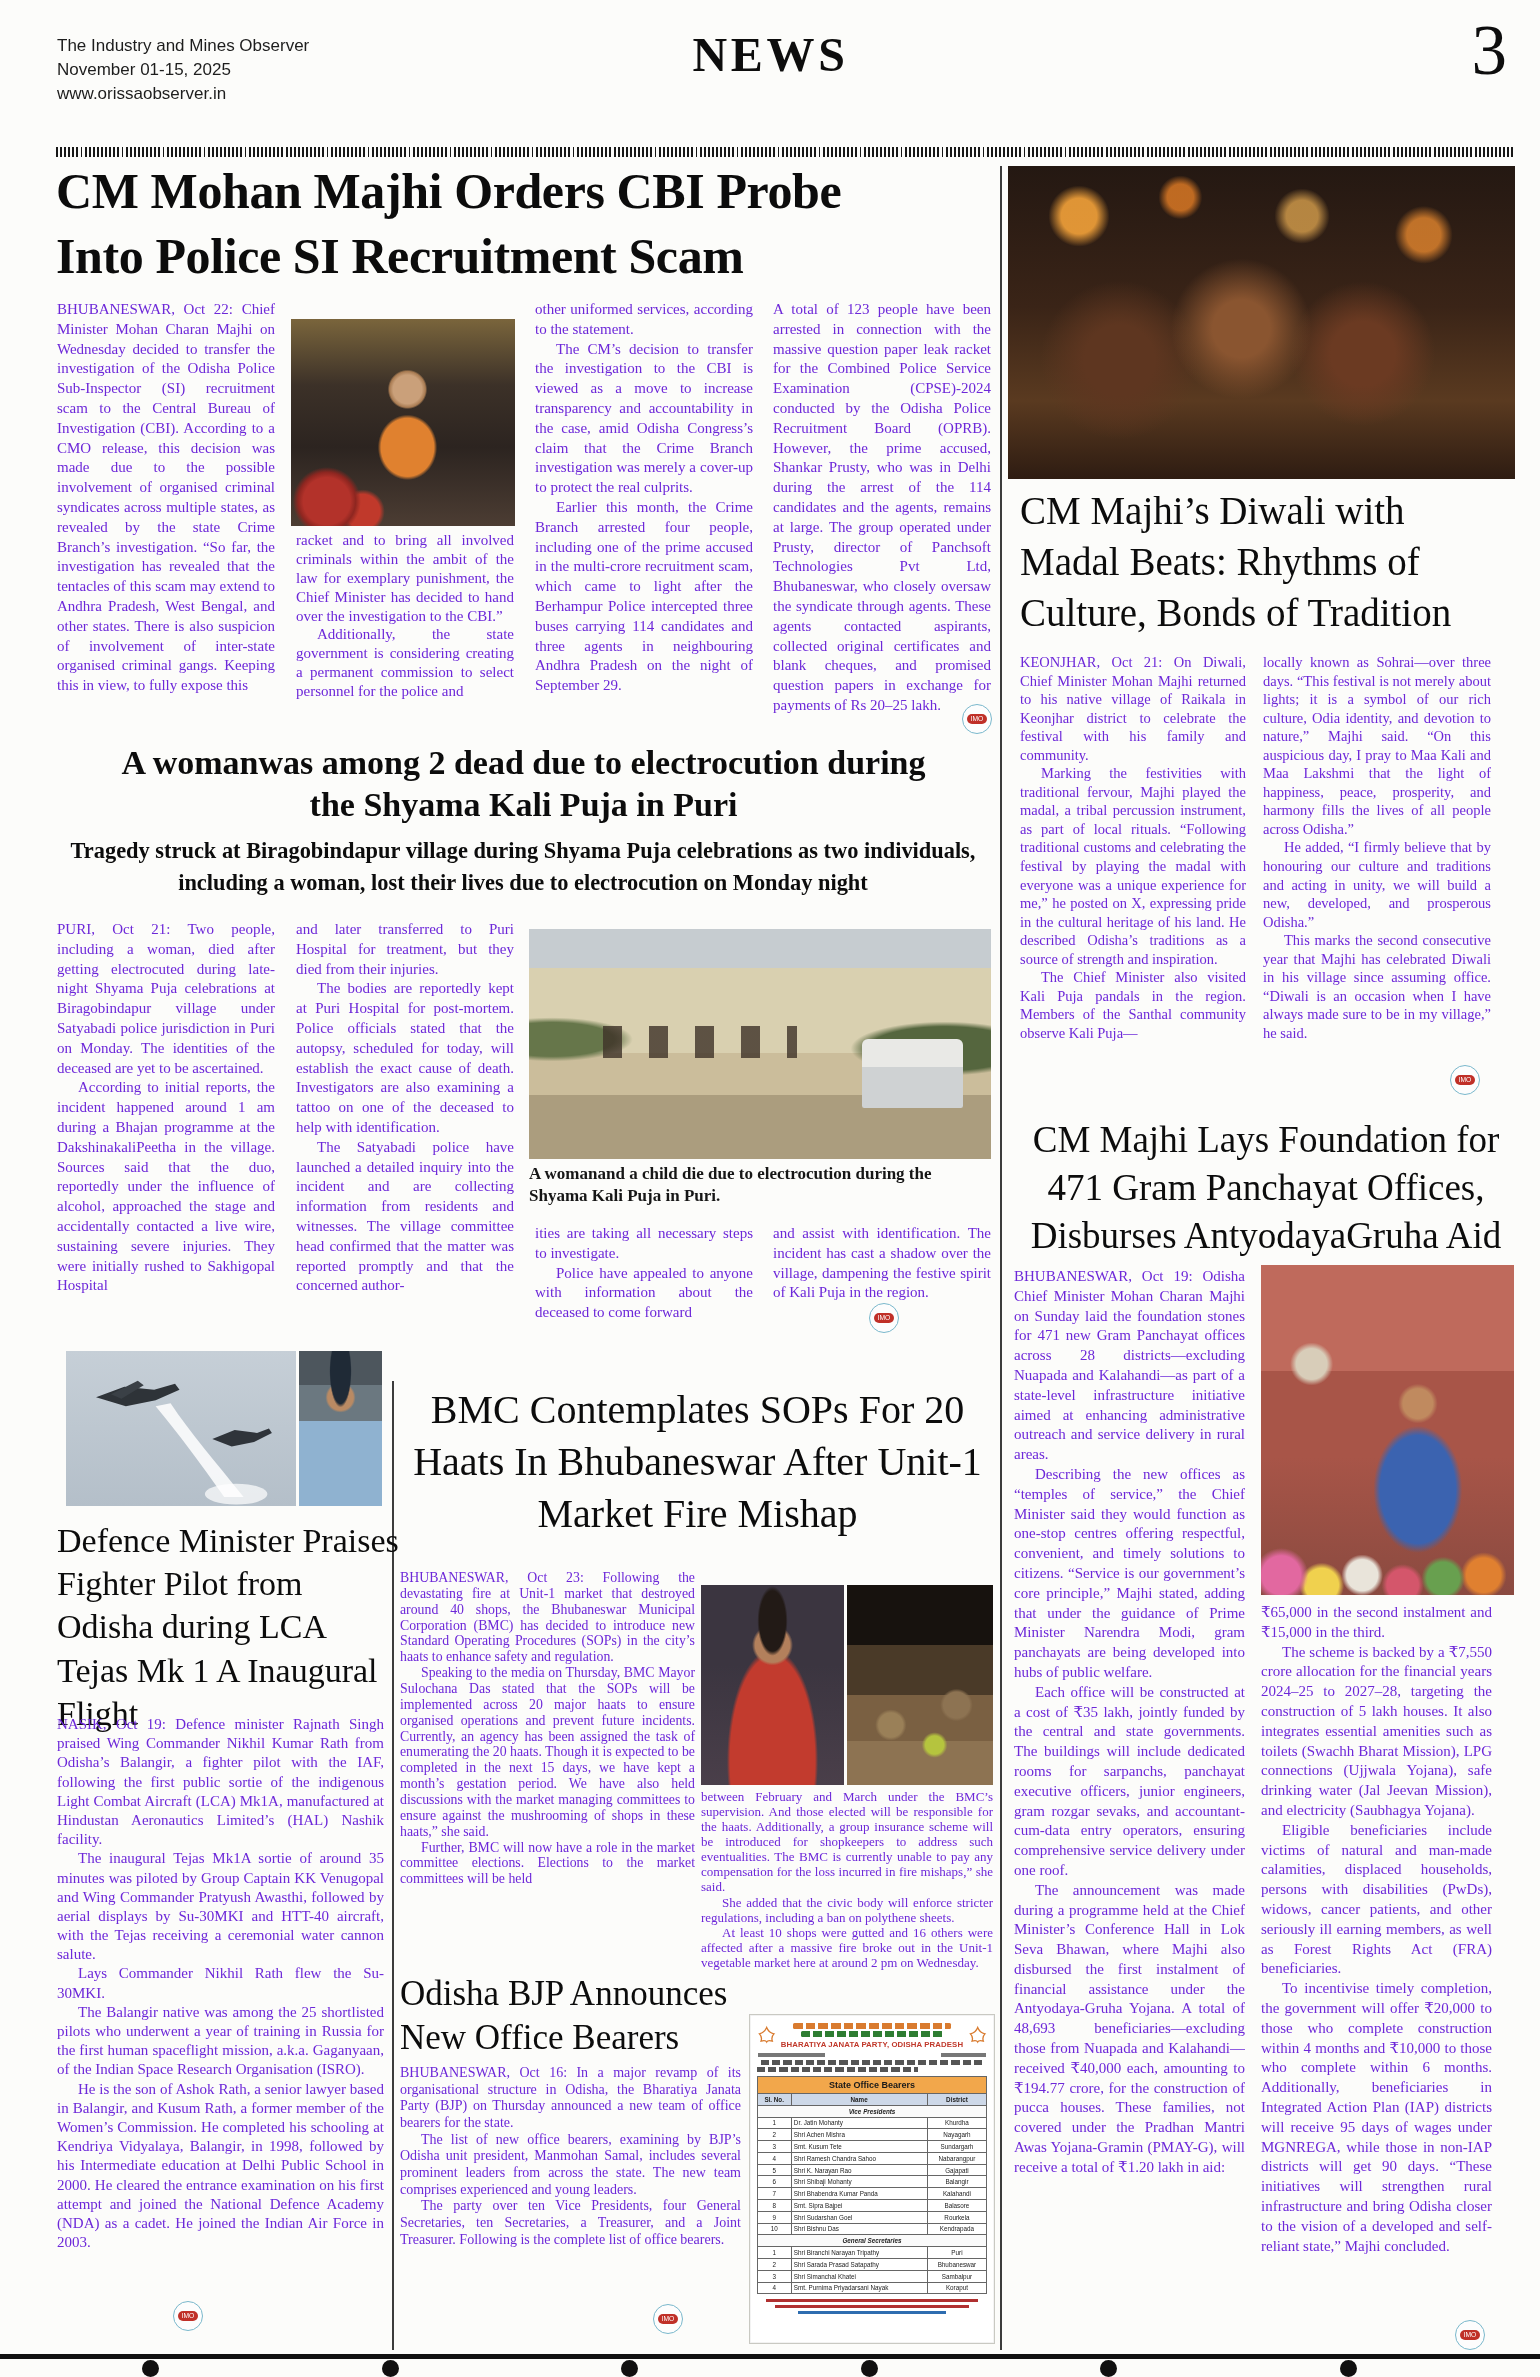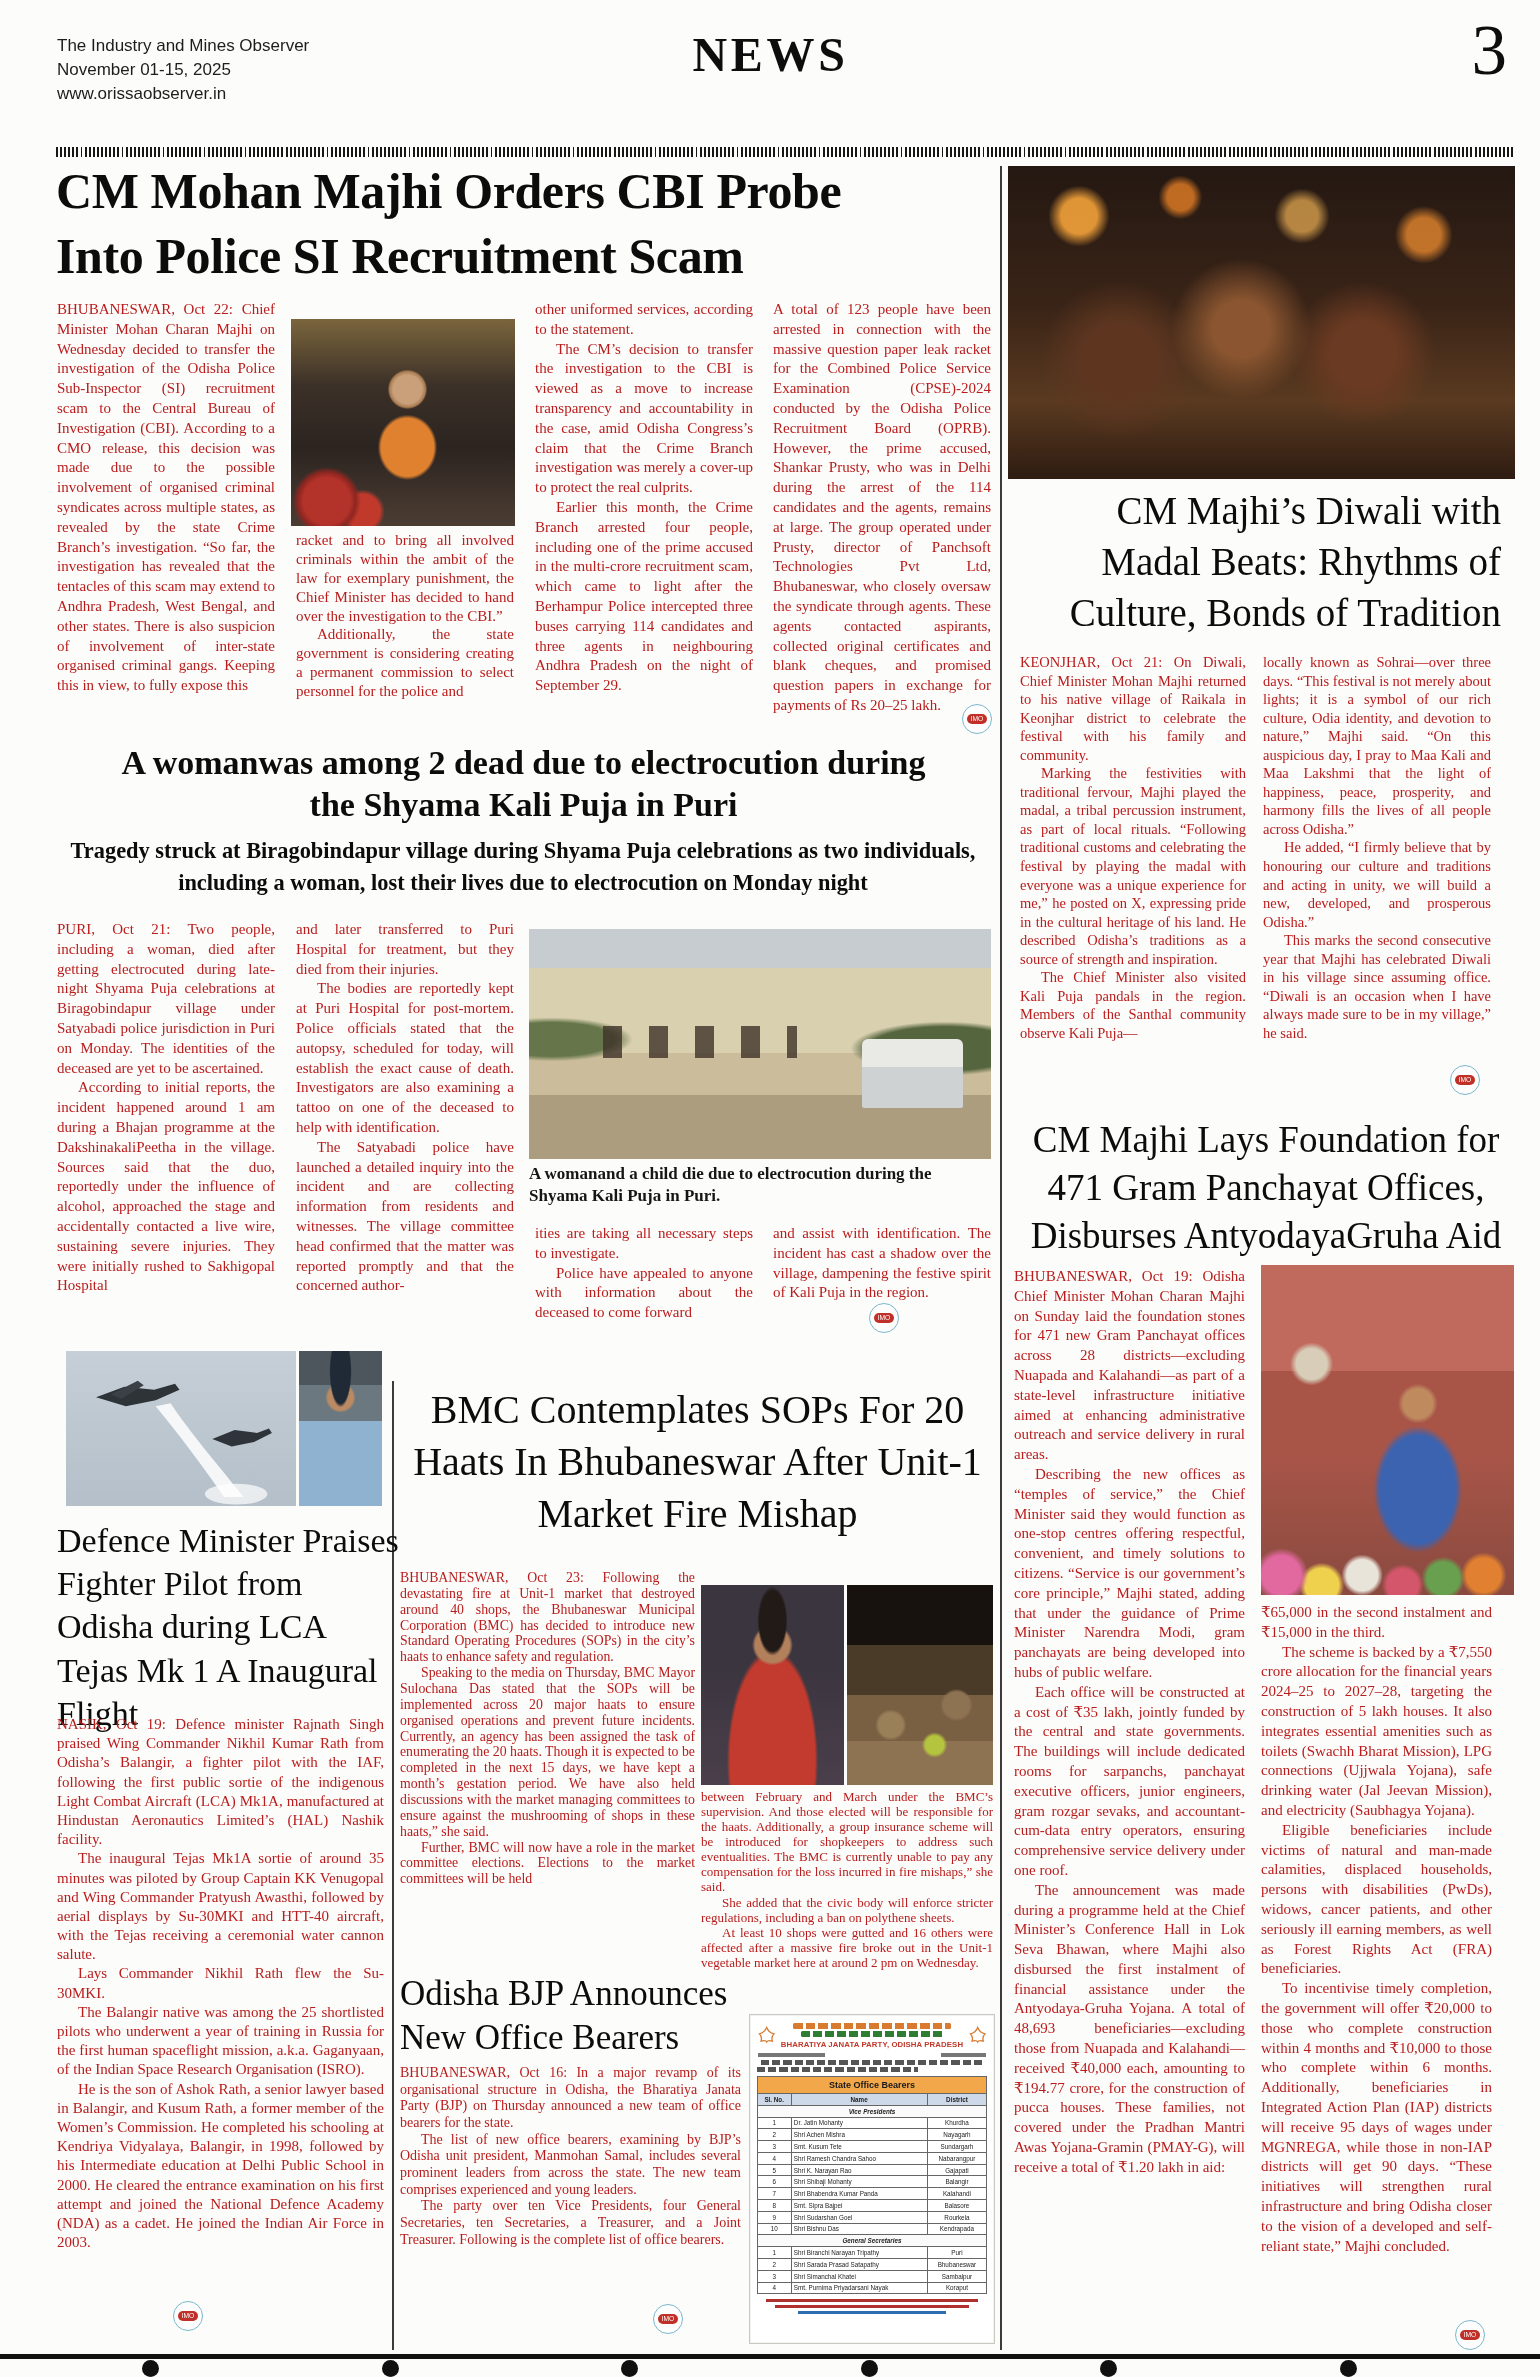--- a/index.html
+++ b/index.html
@@ -14,21 +14,21 @@
   .mast-left { left:57px; top:34px; width:388px; font-family:"Liberation Sans","DejaVu Sans",sans-serif;
     font-size:17px; line-height:1.4; color:#1d1d1d; }
   .mast-center { left:0; top:27px; width:1541px; text-align:center; font-size:48px; font-weight:700;
     letter-spacing:3.7px; color:#0d0d0d; }
   .mast-right { right:34px; top:10.4px; font-size:71px; font-weight:400; color:#0d0d0d; }
   .rule-dashed { left:56px; top:147px; width:1458px; height:9.7px;
     background:repeating-linear-gradient(90deg,#171717 0 1.9px,transparent 1.9px 4.1px); }
 
   
   .hl { color:#0c0c0c; }
-  .body, .body-s { text-align:justify; color:#b91c1c; }
+  .body, .body-s { text-align:justify; color:#6d28d9; }
   .body { font-size:15px; line-height:1.32; }
   .body p, .body-s p { margin:0; }
   .body p + p, .body-s p + p { text-indent:21px; }
 
   
   .b-art1-headline { left:56px; top:159px; width:857px; font-size:50px; line-height:1.3; font-weight:700; letter-spacing:-0.4px; }
   .b-art1-c1 { left:57px;  top:300px; width:218px; height:438px; }
   .b-art1-c2 { left:296px; top:531px; width:218px; height:209px; line-height:1.26; font-size:15px; }
   .b-art1-c3 { left:535px; top:300px; width:218px; height:438px; }
   .b-art1-c4 { left:773px;top:300px; width:218px; height:438px; }
@@ -49,21 +49,21 @@
   
   .b-bmc-headline { left:403px; top:1384px; width:589px; text-align:center; font-size:40px; line-height:1.3; font-weight:400; }
   .b-bmc-c1 { left:400px; top:1570px; width:295px; height:403px; font-size:13.8px; line-height:1.15; }
   .b-bmc-c2 { left:701px; top:1789px; width:292px; height:224px; font-size:13px; line-height:1.16; }
 
   
   .b-bjp-headline { left:400px; top:1972px; width:350px; font-size:35px; line-height:1.26; font-weight:400; }
   .b-bjp-body { left:400px; top:2065px; width:341px; height:289px; font-size:14px; line-height:1.19; }
 
   
-  .b-diwali-headline { left:1020px; top:485px; width:481px; font-size:39px; line-height:1.31; font-weight:400;text-align:right; }
+  .b-diwali-headline { left:1020px; top:485px; width:481px; font-size:39px; line-height:1.31; font-weight:400; }
   .b-diwali-c1 { left:1020px; top:653px; width:226px; height:461px; font-size:14.5px; line-height:1.28; overflow:hidden; }
   .b-diwali-c2 { left:1263px; top:653px; width:228px; height:461px; font-size:14.5px; line-height:1.28; overflow:hidden; }
 
   
   .b-pan-headline { left:1020px; top:1116px; width:492px; text-align:center; font-size:37px; line-height:1.3; font-weight:400; }
   .b-pan-c1 { left:1014px; top:1267px; width:231px; height:1082px; overflow:hidden; }
   .b-pan-c2 { left:1261px; top:1603px; width:231px; height:746px; overflow:hidden; }
 
   
   .rule-v1 { left:1000px; top:166px; width:1.5px; height:2184px; background:#3c3c3c; }

